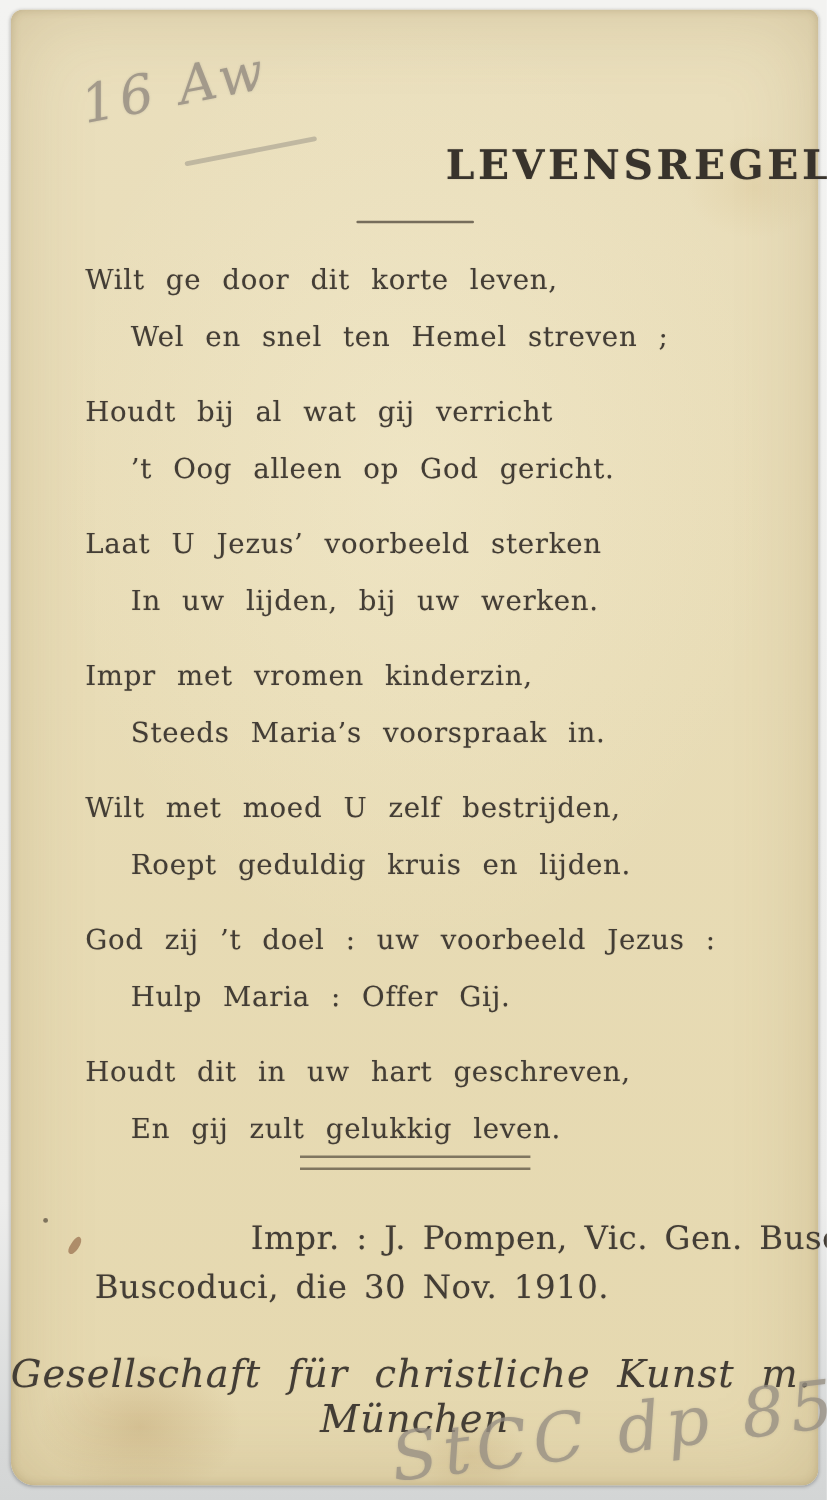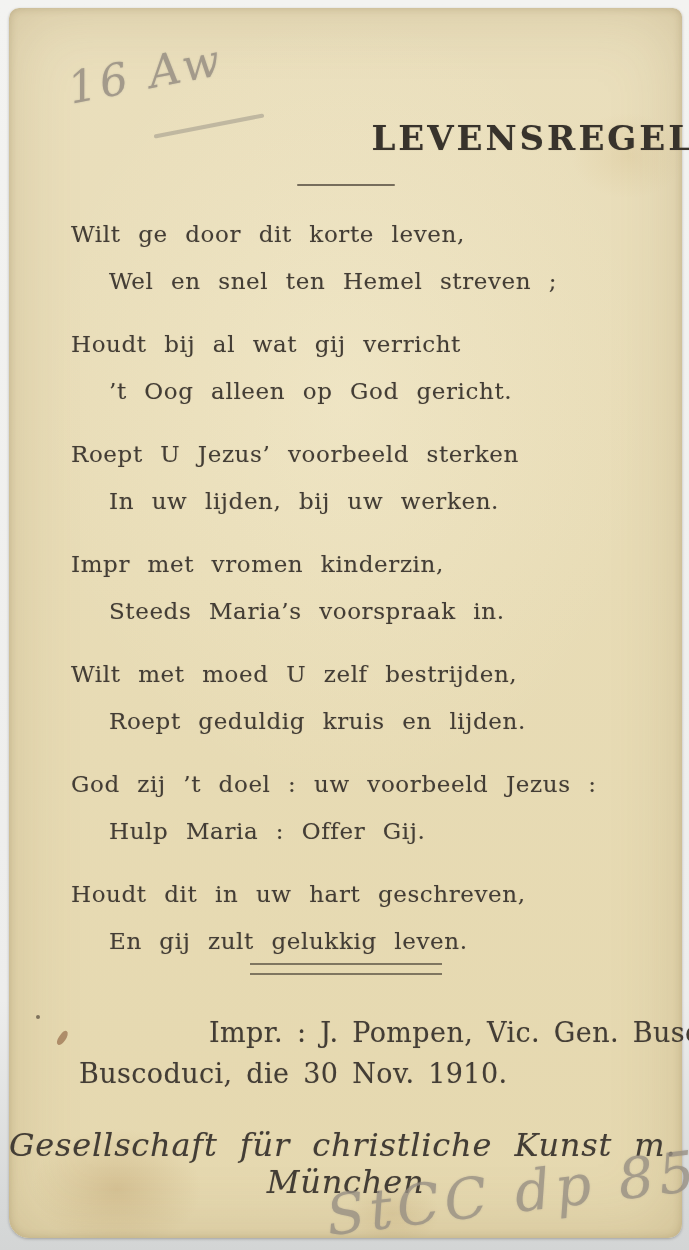--- a/index.html
+++ b/index.html
@@ -86,21 +86,21 @@
   <div class="poem">
     <p class="stanza">
       <span class="line">Wilt ge door dit korte leven,</span>
       <span class="line indent">Wel en snel ten Hemel streven ;</span>
     </p>
     <p class="stanza">
       <span class="line">Houdt bij al wat gij verricht</span>
       <span class="line indent">’t Oog alleen op God gericht.</span>
     </p>
     <p class="stanza">
-      <span class="line">Roept U Jezus’ voorbeeld sterken</span>
+      <span class="line">Laat U Jezus’ voorbeeld sterken</span>
       <span class="line indent">In uw lijden, bij uw werken.</span>
     </p>
     <p class="stanza">
       <span class="line">Impr met vromen kinderzin,</span>
       <span class="line indent">Steeds Maria’s voorspraak in.</span>
     </p>
     <p class="stanza">
       <span class="line">Wilt met moed U zelf bestrijden,</span>
       <span class="line indent">Roept geduldig kruis en lijden.</span>
     </p>

